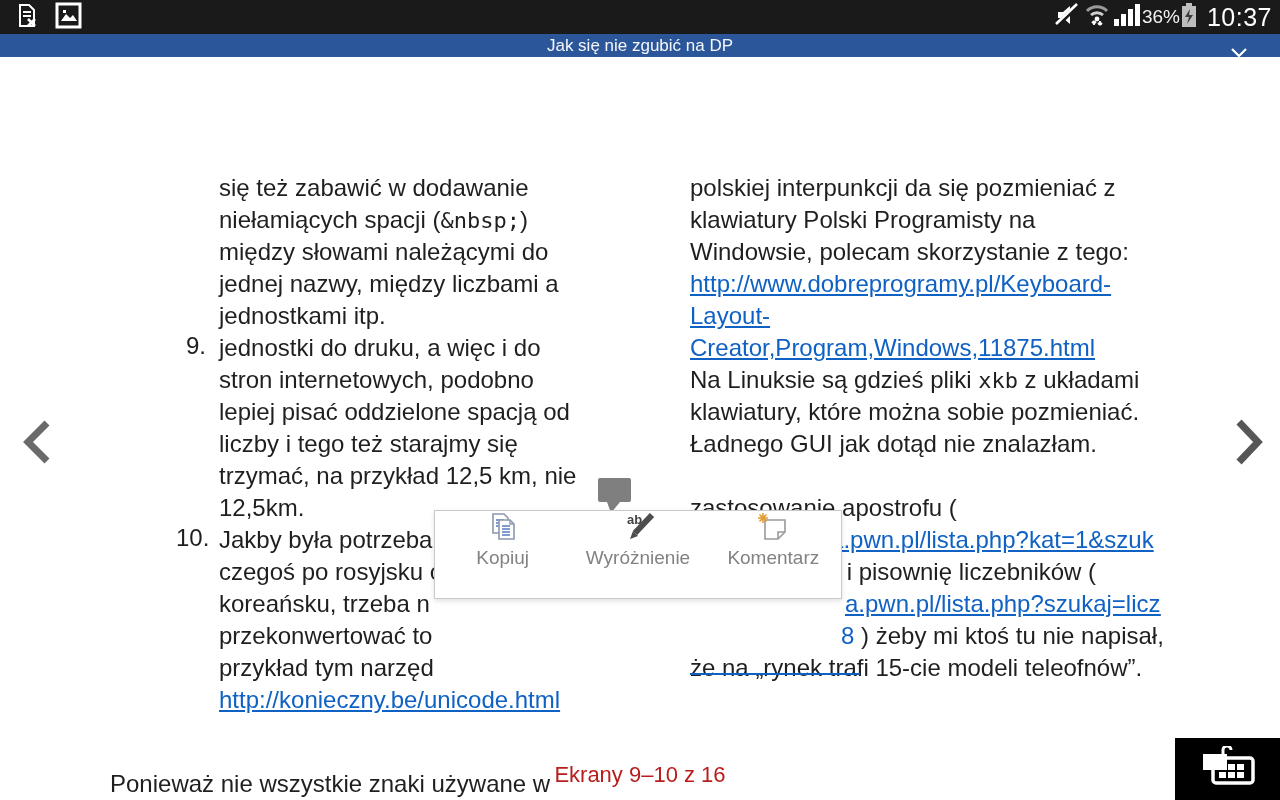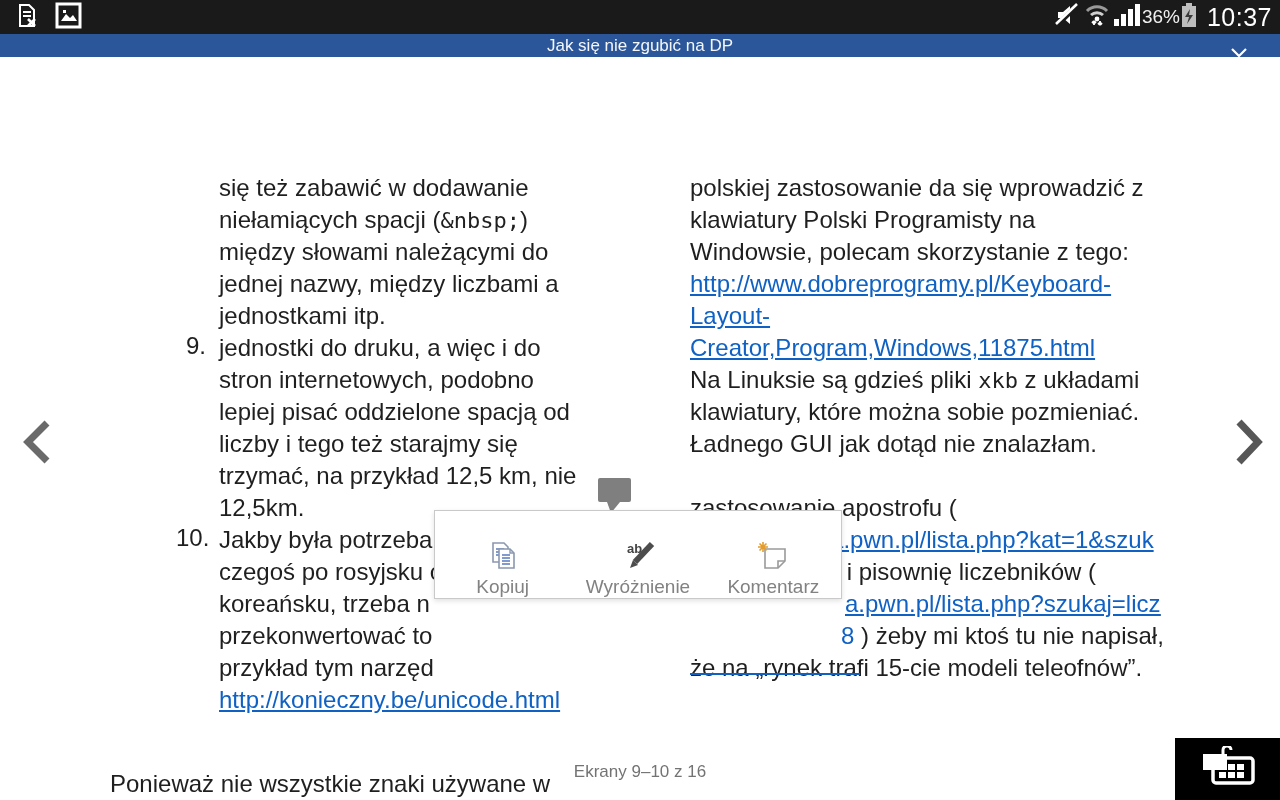--- a/index.html
+++ b/index.html
@@ -40,28 +40,28 @@
   
   .cbubble{position:absolute;left:598px;top:408px;width:33px;height:24px;background:#7f7f7f;border-radius:2px;}
   .cbubble:after{content:"";position:absolute;left:9px;top:24px;width:0;height:0;
                  border-left:4px solid transparent;border-right:9px solid transparent;
                  border-top:11px solid #7f7f7f;}
 
   
   .ctx{position:absolute;left:434px;top:510px;width:406px;height:87px;background:#fff;
        border:1px solid #c9c9c9;box-shadow:0 2px 5px rgba(0,0,0,.12);
        display:flex;align-items:stretch;justify-content:space-around;z-index:10;}
-  .ctx-item{display:flex;flex-direction:column;align-items:center;justify-content:flex-end;
+  .ctx-item{display:flex;flex-direction:column;align-items:center;justify-content:flex-start;
             gap:4px;cursor:pointer;padding:0 6px;min-width:110px;}
   .ctx-item .lbl{color:#828282;font-size:19px;font-weight:300;}
   .ctx-icon{height:32px;display:flex;align-items:center;justify-content:center;}
 
   
   .pager{position:absolute;left:0;top:762px;width:1280px;text-align:center;
-         color:#737373;font-size:17px;font-weight:300;}
+         color:#b91c1c;font-size:22px;font-weight:300;}
   .kbd-btn{position:absolute;left:1175px;top:738px;width:105px;height:62px;background:#000;
            display:flex;align-items:center;justify-content:center;cursor:pointer;}
 </style>
 </head>
 <body>
 
 <div class="status-bar">
   <div class="sb-left">
     <span>
       <svg width="27" height="27" viewBox="0 0 27 27">
@@ -144,21 +144,21 @@
     <div class="ln">12,5km.</div>
     <div class="ln">Jakby była potrzeba napisania</div>
     <div class="ln">czegoś po rosyjsku czy</div>
     <div class="ln">koreańsku, trzeba n</div>
     <div class="ln">przekonwertować to</div>
     <div class="ln">przykład tym narzęd</div>
     <div class="ln"><a class="lnk">http://konieczny.be/unicode.html</a></div>
   </div>
 
   <div class="col col-right">
-    <div class="ln">polskiej zastosowanie da się wprowadzić z</div>
+    <div class="ln">polskiej interpunkcji da się pozmieniać z</div>
     <div class="ln">klawiatury Polski Programisty na</div>
     <div class="ln">Windowsie, polecam skorzystanie z tego:</div>
     <div class="ln"><a class="lnk">http://www.dobreprogramy.pl/Keyboard-</a></div>
     <div class="ln"><a class="lnk">Layout-</a></div>
     <div class="ln"><a class="lnk">Creator,Program,Windows,11875.html</a></div>
     <div class="ln"><span>Na Linuksie są gdzieś pliki </span><span class="mono">xkb</span><span> z układami</span></div>
     <div class="ln">klawiatury, które można sobie pozmieniać.</div>
     <div class="ln">Ładnego GUI jak dotąd nie znalazłam.</div>
     <div class="ln"></div>
     <div class="ln">zastosowanie apostrofu (</div>

